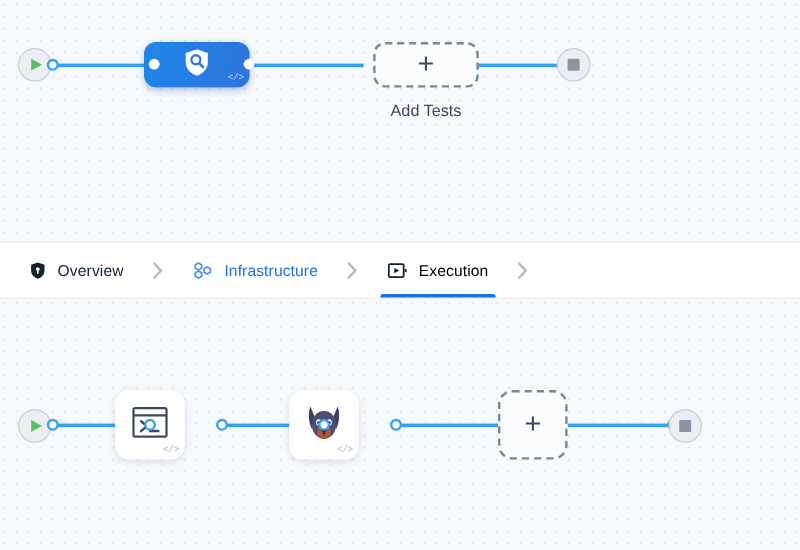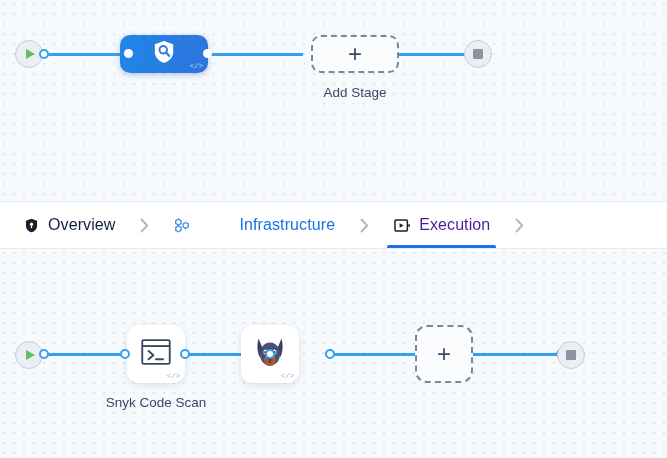--- a/index.html
+++ b/index.html
@@ -50,27 +50,27 @@
   .tab {
     display: flex;
     align-items: center;
     gap: 8px;
     padding: 0 12px;
     position: relative;
     cursor: pointer;
     height: 100%;
   }
   .tab-label {
-    font-size: 16px;
+    font-size: 13px;
     color: #10203a;
     white-space: nowrap;
     letter-spacing: .1px;
   }
-  .tab.active .tab-label { color: #4c1d95; font-weight: 400; }
-  .tab.link .tab-label { color: #1a72e8; margin-left: 40px; }
+  .tab.active .tab-label { color: #000000; font-weight: 400; }
+  .tab.link .tab-label { color: #1a72e8; }
   .tab .underline {
     display: none;
     position: absolute;
     left: 6px; right: 6px; bottom: 0;
     height: 3px;
     background: #1a72e8;
     border-radius: 2px 2px 0 0;
   }
   .tab.active .underline { display: block; }
   .tab-icon { display: flex; align-items: center; justify-content: center; width: 18px; height: 18px; }
@@ -222,21 +222,21 @@
         <span class="code-badge">&lt;/&gt;</span>
       </div>
     </div>
     <div class="port on-pill" style="left:124px; top:49px;"></div>
     <div class="port on-pill" style="left:203px; top:49px;"></div>
 
     <div class="node-wrap" style="left:295px; top:35px;">
       <div class="dashed-node dashed-pill">
         <span class="plus-glyph">+</span>
       </div>
-      <div class="node-label">Add Stage</div>
+      <div class="node-label">Add Tests</div>
     </div>
 
     <div class="port" style="left:466px; top:49px;"></div>
     <div class="round-node" style="left:464px; top:40px;">
       <div class="stop-sq"></div>
     </div>
   </div>
 
   <div id="tab-bar">
 
@@ -315,21 +315,20 @@
         <span>
           <svg width="30" height="26" viewBox="0 0 32 28" aria-hidden="true">
             <rect x="1.2" y="1.2" width="29.6" height="25.6" rx="1.5" fill="none" stroke="#3c4761" stroke-width="2"></rect>
             <line x1="1.2" y1="7.6" x2="30.8" y2="7.6" stroke="#3c4761" stroke-width="2"></line>
             <polyline points="8,13 13.2,17.4 8,21.8" fill="none" stroke="#3c4761" stroke-width="2.2" stroke-linecap="round" stroke-linejoin="round"></polyline>
             <line x1="16" y1="21.8" x2="23.5" y2="21.8" stroke="#3c4761" stroke-width="2.2" stroke-linecap="round"></line>
           </svg>
         </span>
         <span class="code-badge">&lt;/&gt;</span>
       </div>
-      <div class="node-label">Snyk Code Scan</div>
     </div>
     <div class="port" style="left:120px; top:100px;"></div>
     <div class="port" style="left:180px; top:100px;"></div>
 
     <div class="node-wrap" style="left:241px; top:76px;">
       <div class="square-node">
         <span>
           <svg width="34" height="34" viewBox="0 0 36 36" aria-hidden="true">
 
             <path d="M6 4 L10.5 15 L7.5 24 C4 18 4 9 6 4 Z" fill="#3b3f63"></path>

